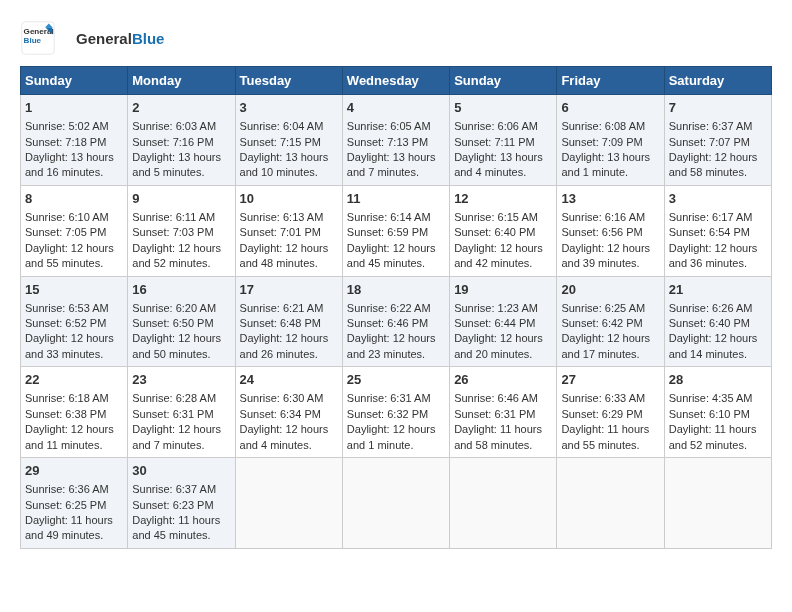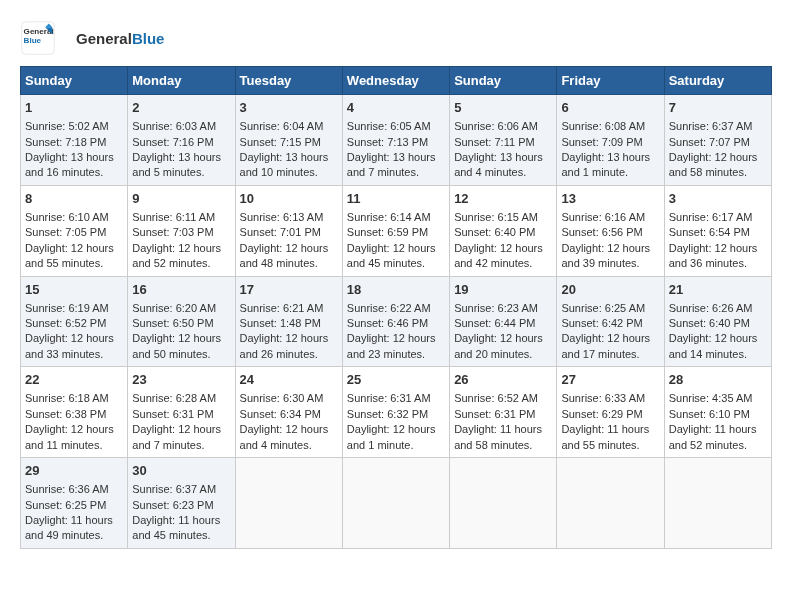--- a/index.html
+++ b/index.html
@@ -210,49 +210,49 @@
           <span class="day-num">3</span>
           <div>Sunrise: 6:17 AM</div>
           <div>Sunset: 6:54 PM</div>
           <div>Daylight: 12 hours</div>
           <div>and 36 minutes.</div>
         </td>
       </tr>
       <tr>
         <td>
           <span class="day-num">15</span>
-          <div>Sunrise: 6:19 AM</div>
+          <div>Sunrise: 6:53 AM</div>
           <div>Sunset: 6:52 PM</div>
           <div>Daylight: 12 hours</div>
           <div>and 33 minutes.</div>
         </td>
         <td>
           <span class="day-num">16</span>
           <div>Sunrise: 6:20 AM</div>
           <div>Sunset: 6:50 PM</div>
           <div>Daylight: 12 hours</div>
           <div>and 50 minutes.</div>
         </td>
         <td>
           <span class="day-num">17</span>
           <div>Sunrise: 6:21 AM</div>
-          <div>Sunset: 1:48 PM</div>
+          <div>Sunset: 6:48 PM</div>
           <div>Daylight: 12 hours</div>
           <div>and 26 minutes.</div>
         </td>
         <td>
           <span class="day-num">18</span>
           <div>Sunrise: 6:22 AM</div>
           <div>Sunset: 6:46 PM</div>
           <div>Daylight: 12 hours</div>
           <div>and 23 minutes.</div>
         </td>
         <td>
           <span class="day-num">19</span>
-          <div>Sunrise: 6:23 AM</div>
+          <div>Sunrise: 1:23 AM</div>
           <div>Sunset: 6:44 PM</div>
           <div>Daylight: 12 hours</div>
           <div>and 20 minutes.</div>
         </td>
         <td>
           <span class="day-num">20</span>
           <div>Sunrise: 6:25 AM</div>
           <div>Sunset: 6:42 PM</div>
           <div>Daylight: 12 hours</div>
           <div>and 17 minutes.</div>
@@ -289,21 +289,21 @@
         </td>
         <td>
           <span class="day-num">25</span>
           <div>Sunrise: 6:31 AM</div>
           <div>Sunset: 6:32 PM</div>
           <div>Daylight: 12 hours</div>
           <div>and 1 minute.</div>
         </td>
         <td>
           <span class="day-num">26</span>
-          <div>Sunrise: 6:52 AM</div>
+          <div>Sunrise: 6:46 AM</div>
           <div>Sunset: 6:31 PM</div>
           <div>Daylight: 11 hours</div>
           <div>and 58 minutes.</div>
         </td>
         <td>
           <span class="day-num">27</span>
           <div>Sunrise: 6:33 AM</div>
           <div>Sunset: 6:29 PM</div>
           <div>Daylight: 11 hours</div>
           <div>and 55 minutes.</div>

